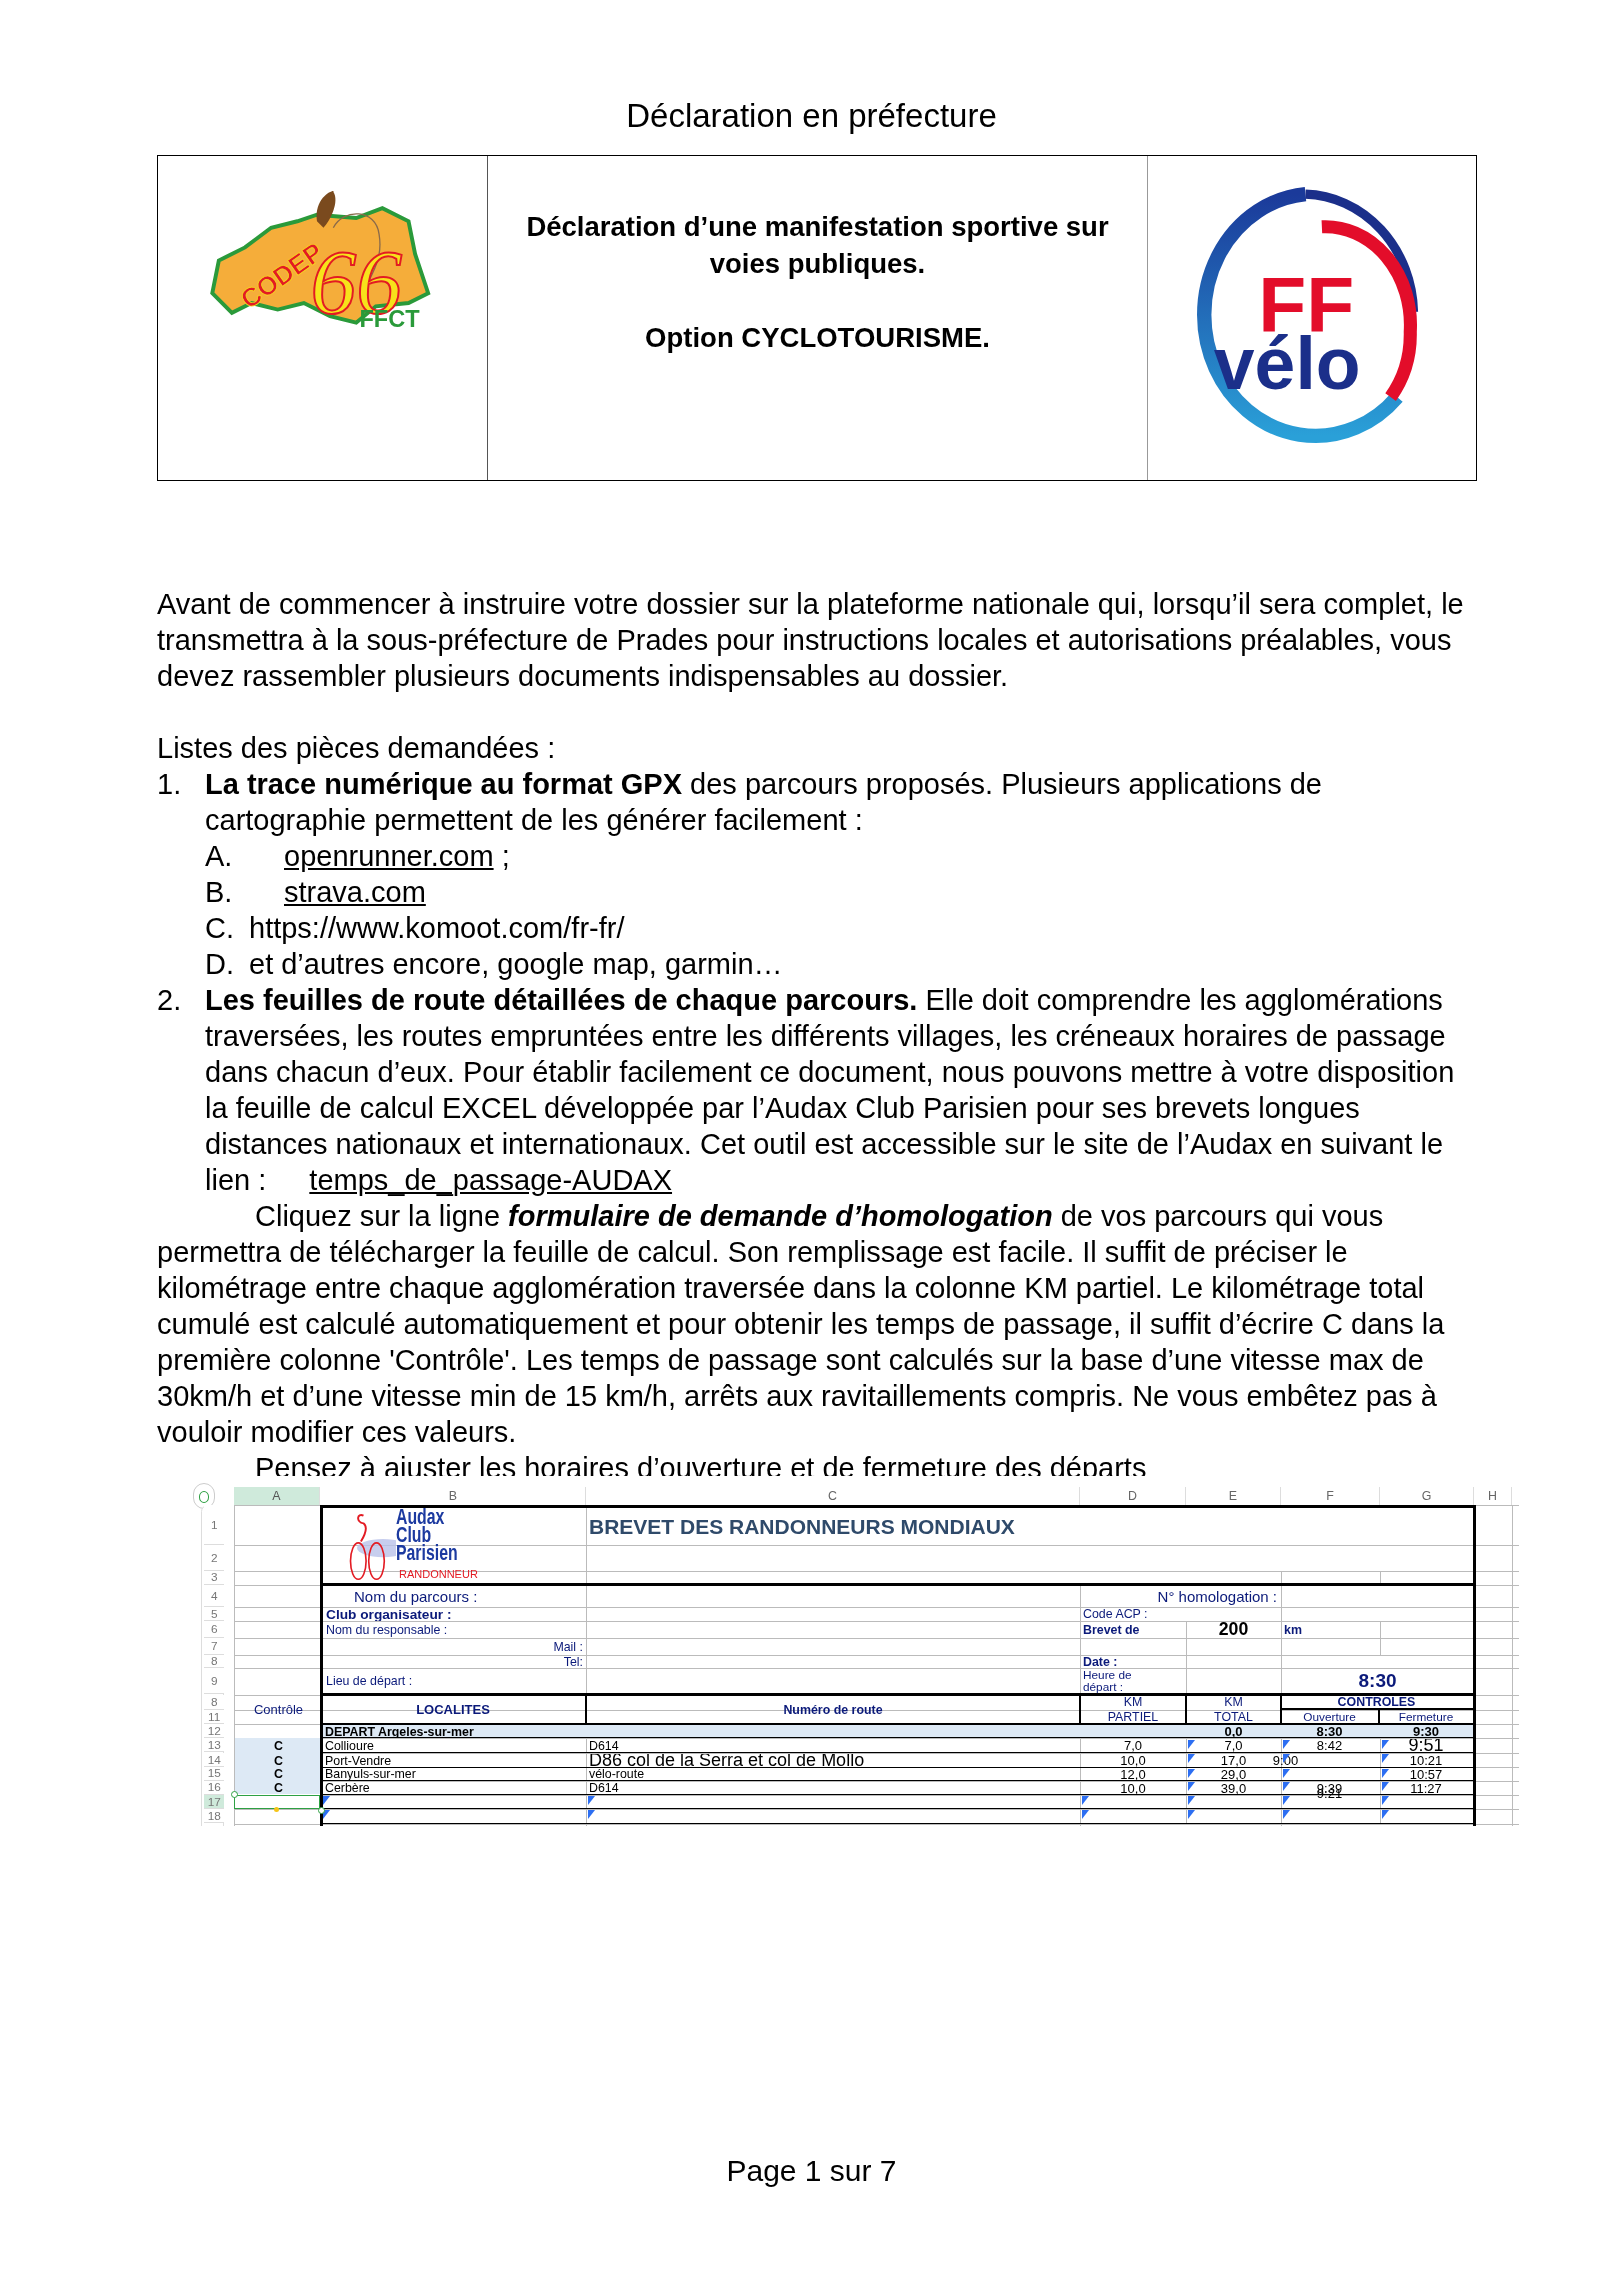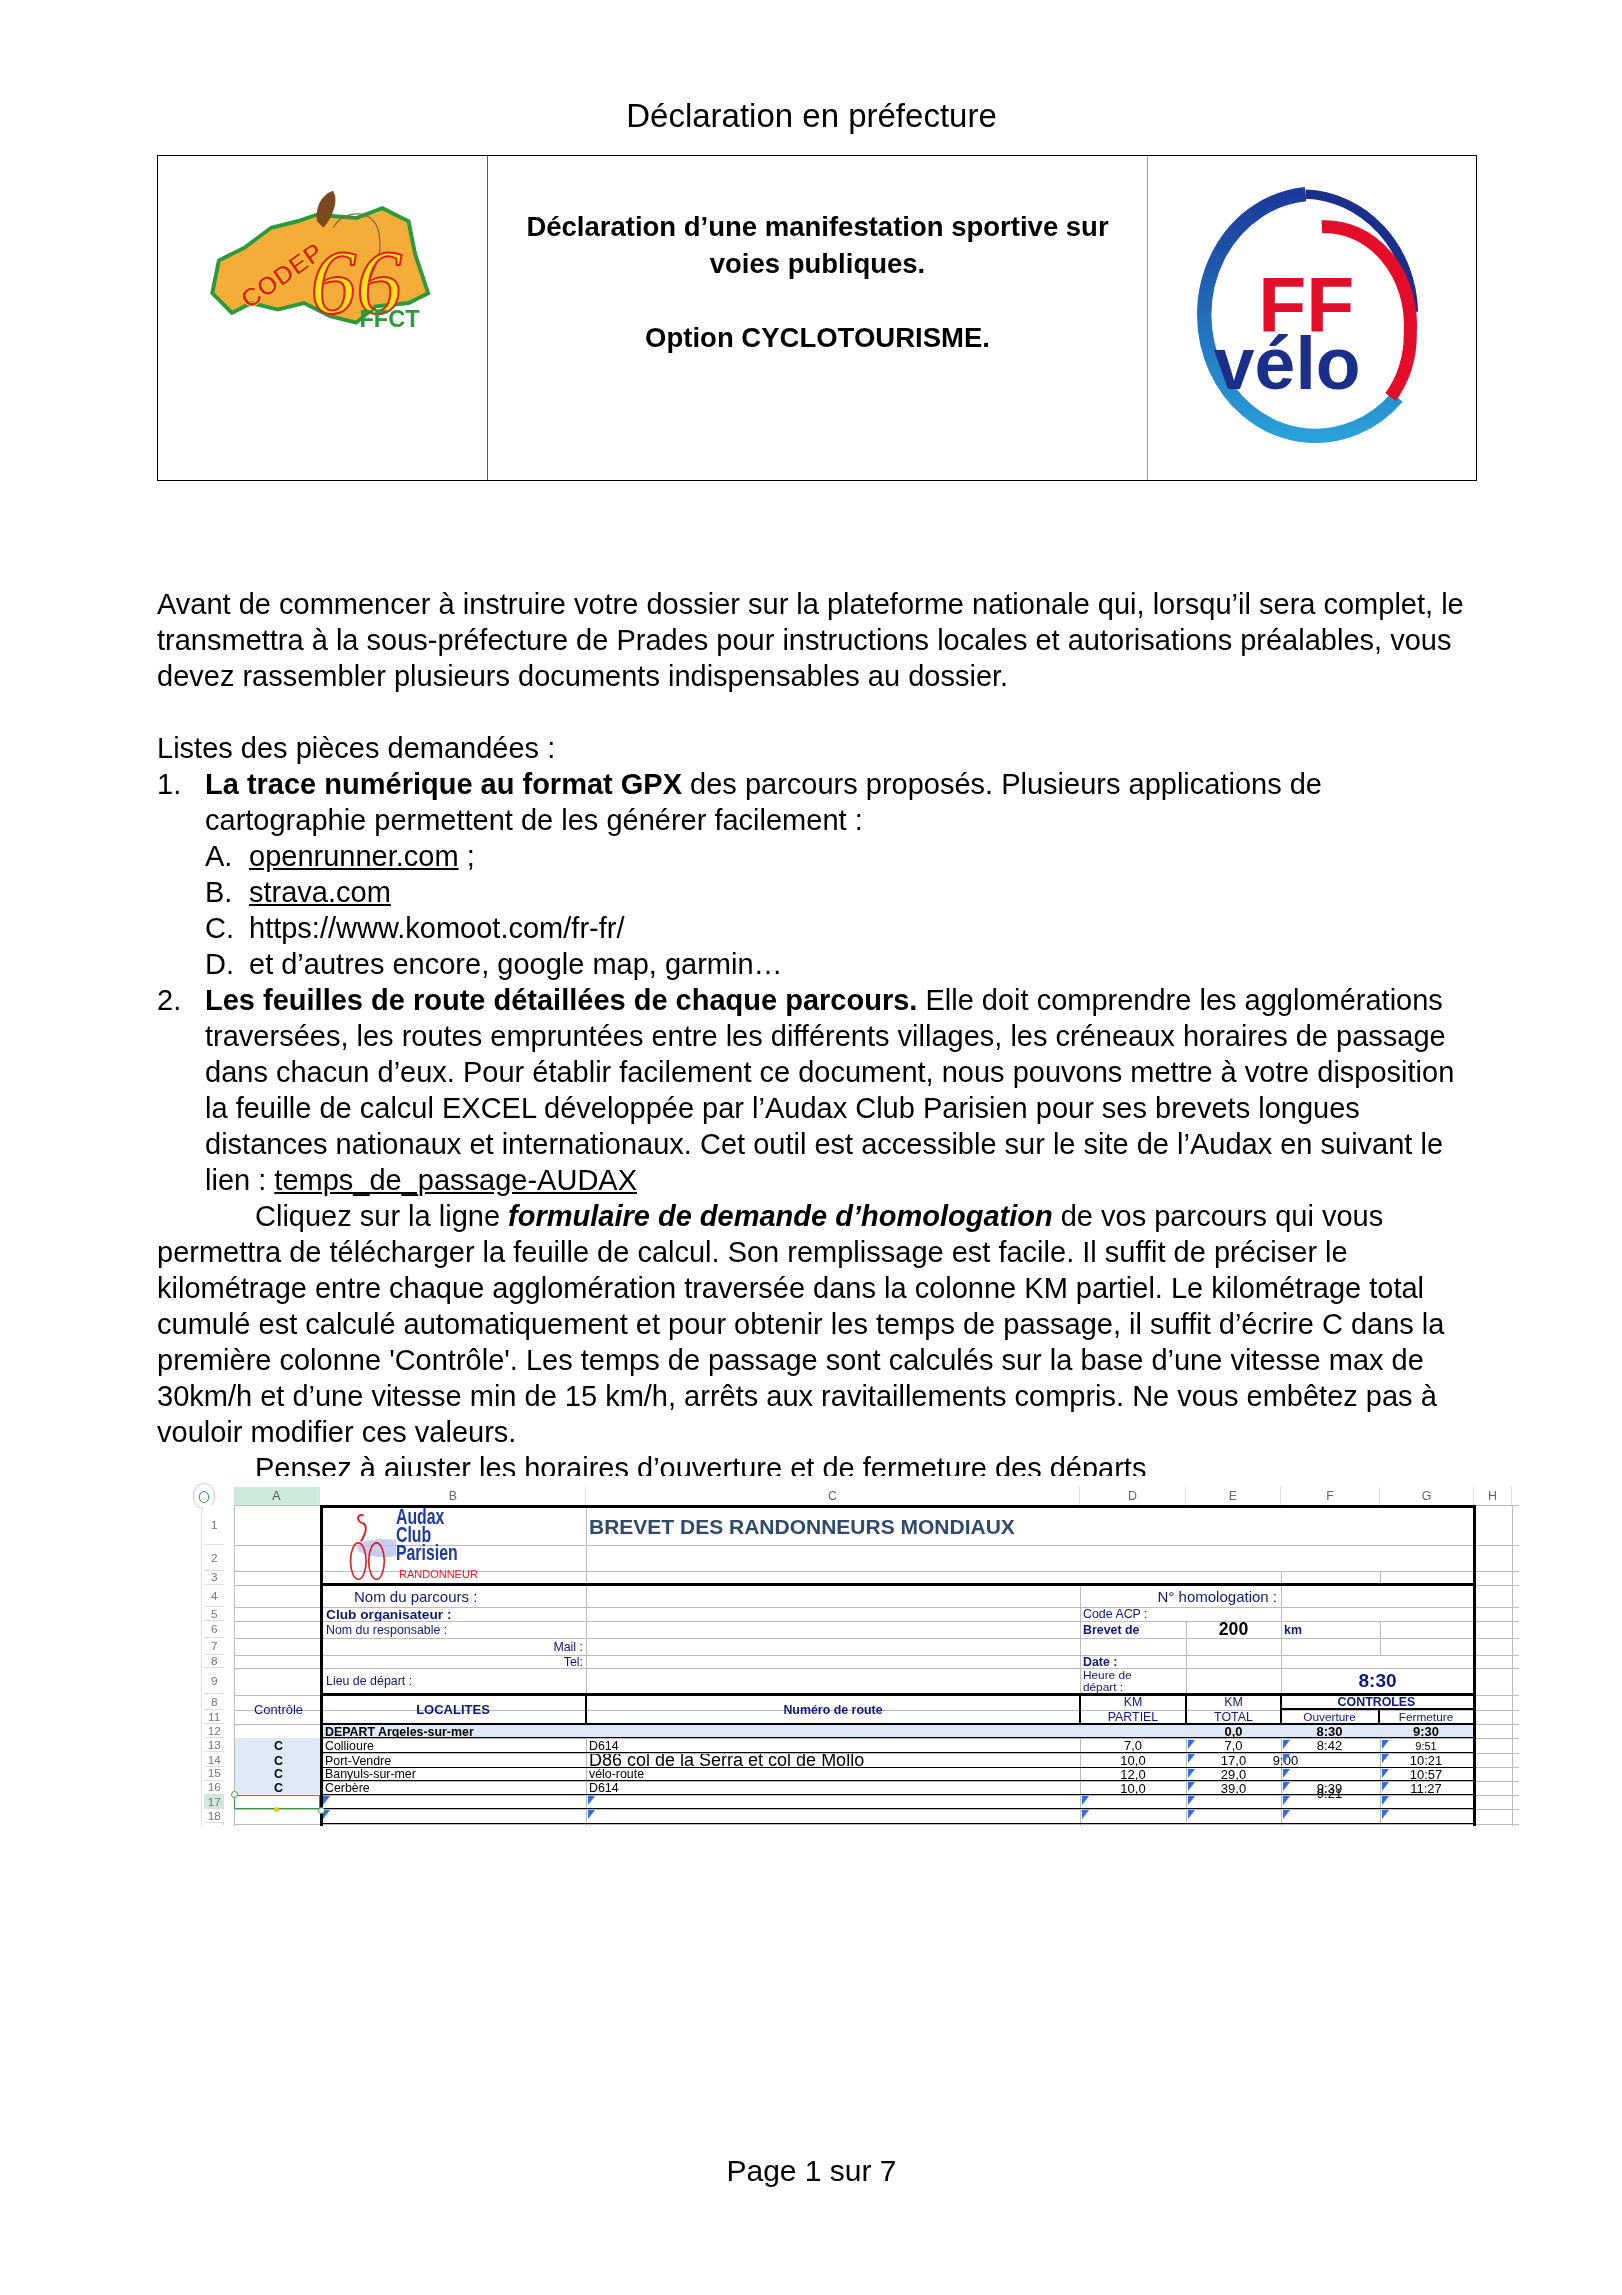--- a/index.html
+++ b/index.html
@@ -14,21 +14,21 @@
   .hdr-cell { height:100%; box-sizing:border-box; position:relative; }
   .hdr-cell.c1 { width:330px; border-right:1.3px solid #555; }
   .hdr-cell.c2 { width:660px; border-right:0.7px solid #999; }
   .hdr-cell.c3 { flex:1; }
   .hdr-title { position:absolute; left:0; right:0; top:52px; text-align:center; font-weight:bold; font-size:27.5px; line-height:37px; }
   .hdr-title .gap { height:37px; }
 
   
   .body-text { left:157px; width:1322px; font-size:29px; line-height:36px; }
   .body-text p { margin:0; }
-  .ul { text-decoration:underline; }
+  .ul { text-decoration:underline;margin-left:35px; }
   .list { margin:0; padding:0; list-style:none; }
   .li { position:relative; padding-left:48px; }
   .li .num { position:absolute; left:0; }
   .sub { position:relative; padding-left:92px; }
   .sub .let { position:absolute; left:48px; }
   .indent { text-indent:98px; }
 
   
   .sheet { left:190px; top:1480px; width:1330px; height:582px; overflow:hidden; font-family:"Liberation Sans", sans-serif; }
   .col-hdr { position:absolute; top:6.5px; height:19.6px; font-size:12.4px; color:#666; text-align:center; line-height:19.6px; border-right:0.7px solid #ddd; border-bottom:0.7px solid #ddd; box-sizing:border-box; background:#fff; }
@@ -258,21 +258,21 @@
   <div class="cell bold calibri" style="left:1091px;top:245px;width:97px;height:13px;font-size:13px;justify-content:center;">8:30</div>
   <div class="cell bold calibri" style="left:1190px;top:245px;width:92px;height:13px;font-size:13px;justify-content:center;">9:30</div>
 
   <div>
     <div class="cell bold calibri" style="left:46px;top:259px;width:85px;height:13px;font-size:12.4px;justify-content:center;">C</div>
     <div class="cell calibri" style="left:135px;top:259px;width:258px;height:13px;font-size:12.4px;">Collioure</div>
     <div class="cell calibri" style="left:399px;top:259px;width:487px;height:13px;font-size:12.4px;">D614</div>
     <div class="cell calibri" style="left:891px;top:259px;width:104px;height:13px;font-size:13px;justify-content:center;">7,0</div>
     <div class="cell calibri" style="left:997px;top:259px;width:93px;height:13px;font-size:13px;justify-content:center;">7,0</div>
     <div class="cell calibri" style="left:1091px;top:259px;width:97px;height:13px;font-size:13px;justify-content:center;">8:42</div>
-    <div class="cell calibri" style="left:1190px;top:259px;width:92px;height:13px;font-size:11px;justify-content:center;">9:51</div>
+    <div class="cell calibri" style="left:1190px;top:259px;width:92px;height:13px;font-size:18px;justify-content:center;">9:51</div>
   </div>
   <div>
     <div class="cell bold calibri" style="left:46px;top:274px;width:85px;height:13px;font-size:12.4px;justify-content:center;">C</div>
     <div class="cell calibri" style="left:135px;top:274px;width:258px;height:13px;font-size:12.4px;">Port-Vendre</div>
     <div class="cell calibri" style="left:399px;top:274px;width:487px;height:13px;font-size:18px;">D86 col de la Serra et col de Mollo</div>
     <div class="cell calibri" style="left:891px;top:274px;width:104px;height:13px;font-size:13px;justify-content:center;">10,0</div>
     <div class="cell calibri" style="left:997px;top:274px;width:93px;height:13px;font-size:13px;justify-content:center;">17,0</div>
     <div class="cell calibri" style="left:1047px;top:274px;width:97px;height:13px;font-size:13px;justify-content:center;">9:00</div>
     <div class="cell calibri" style="left:1190px;top:274px;width:92px;height:13px;font-size:13px;justify-content:center;">10:21</div>
   </div>

